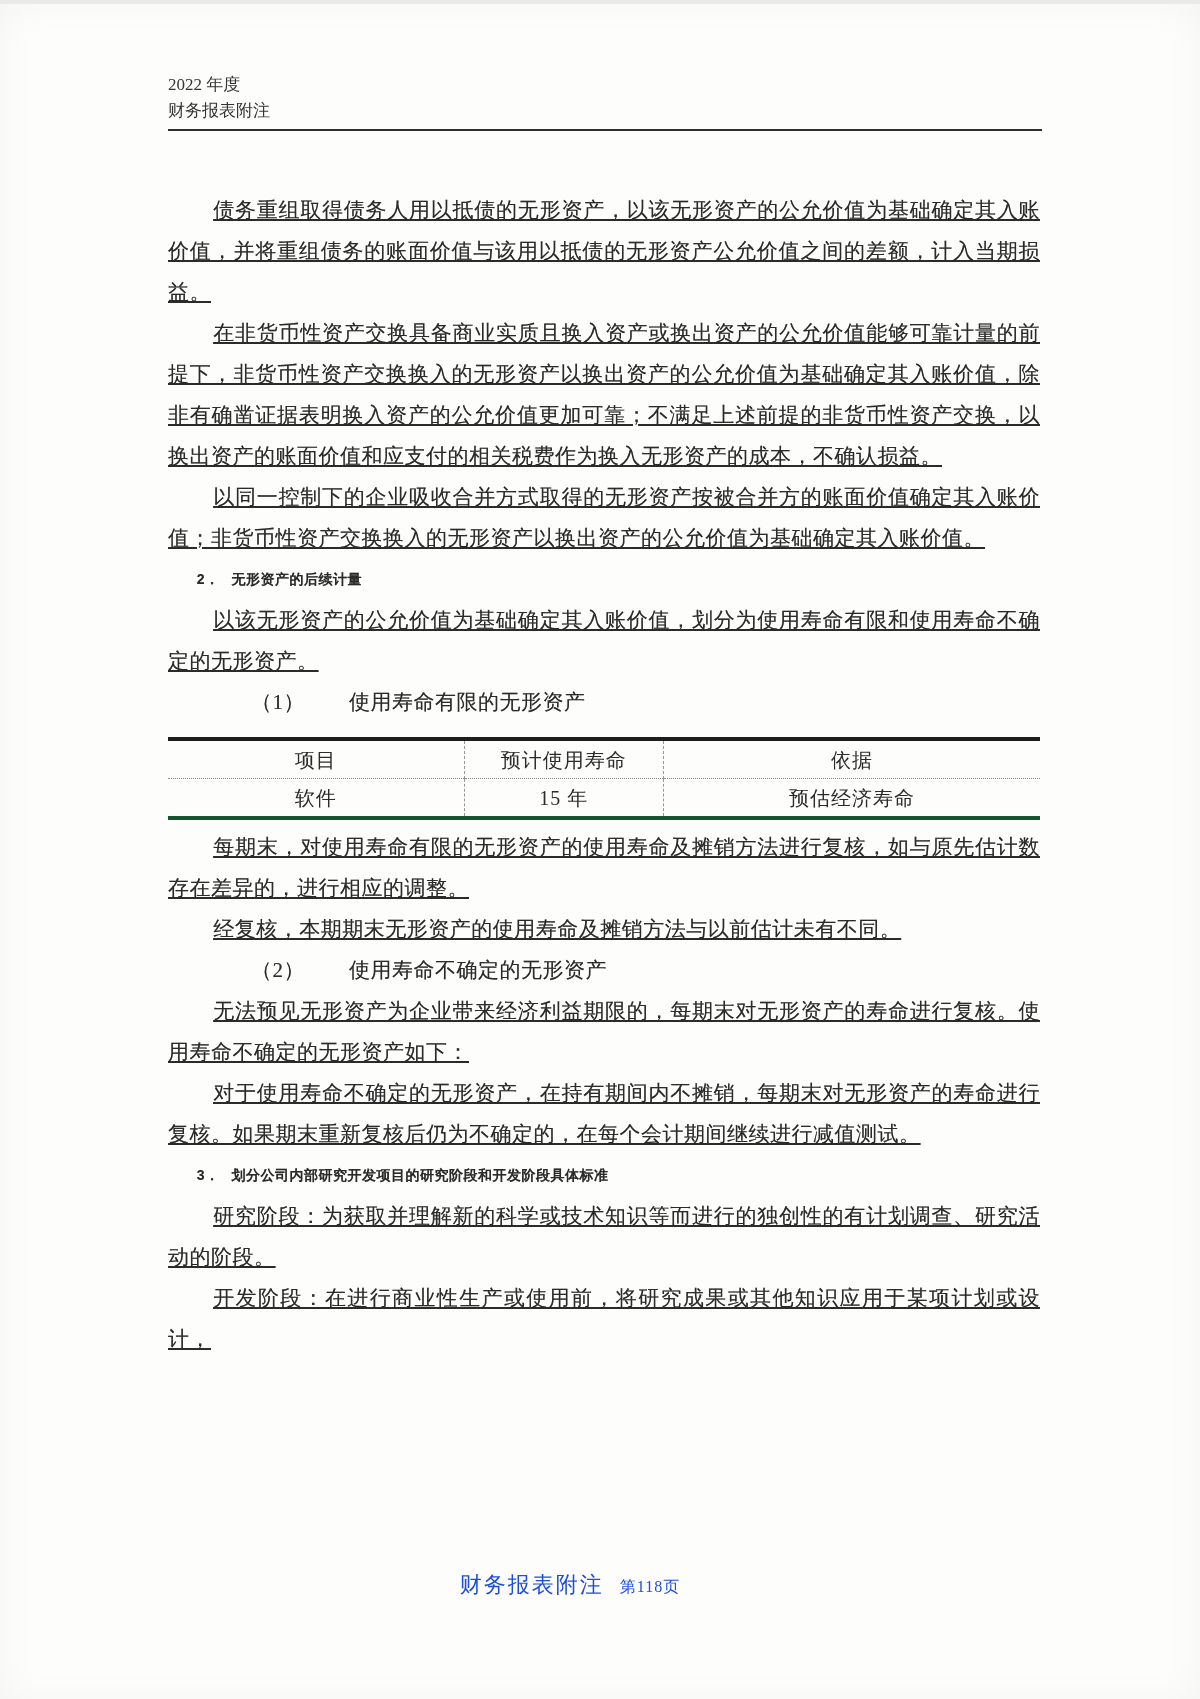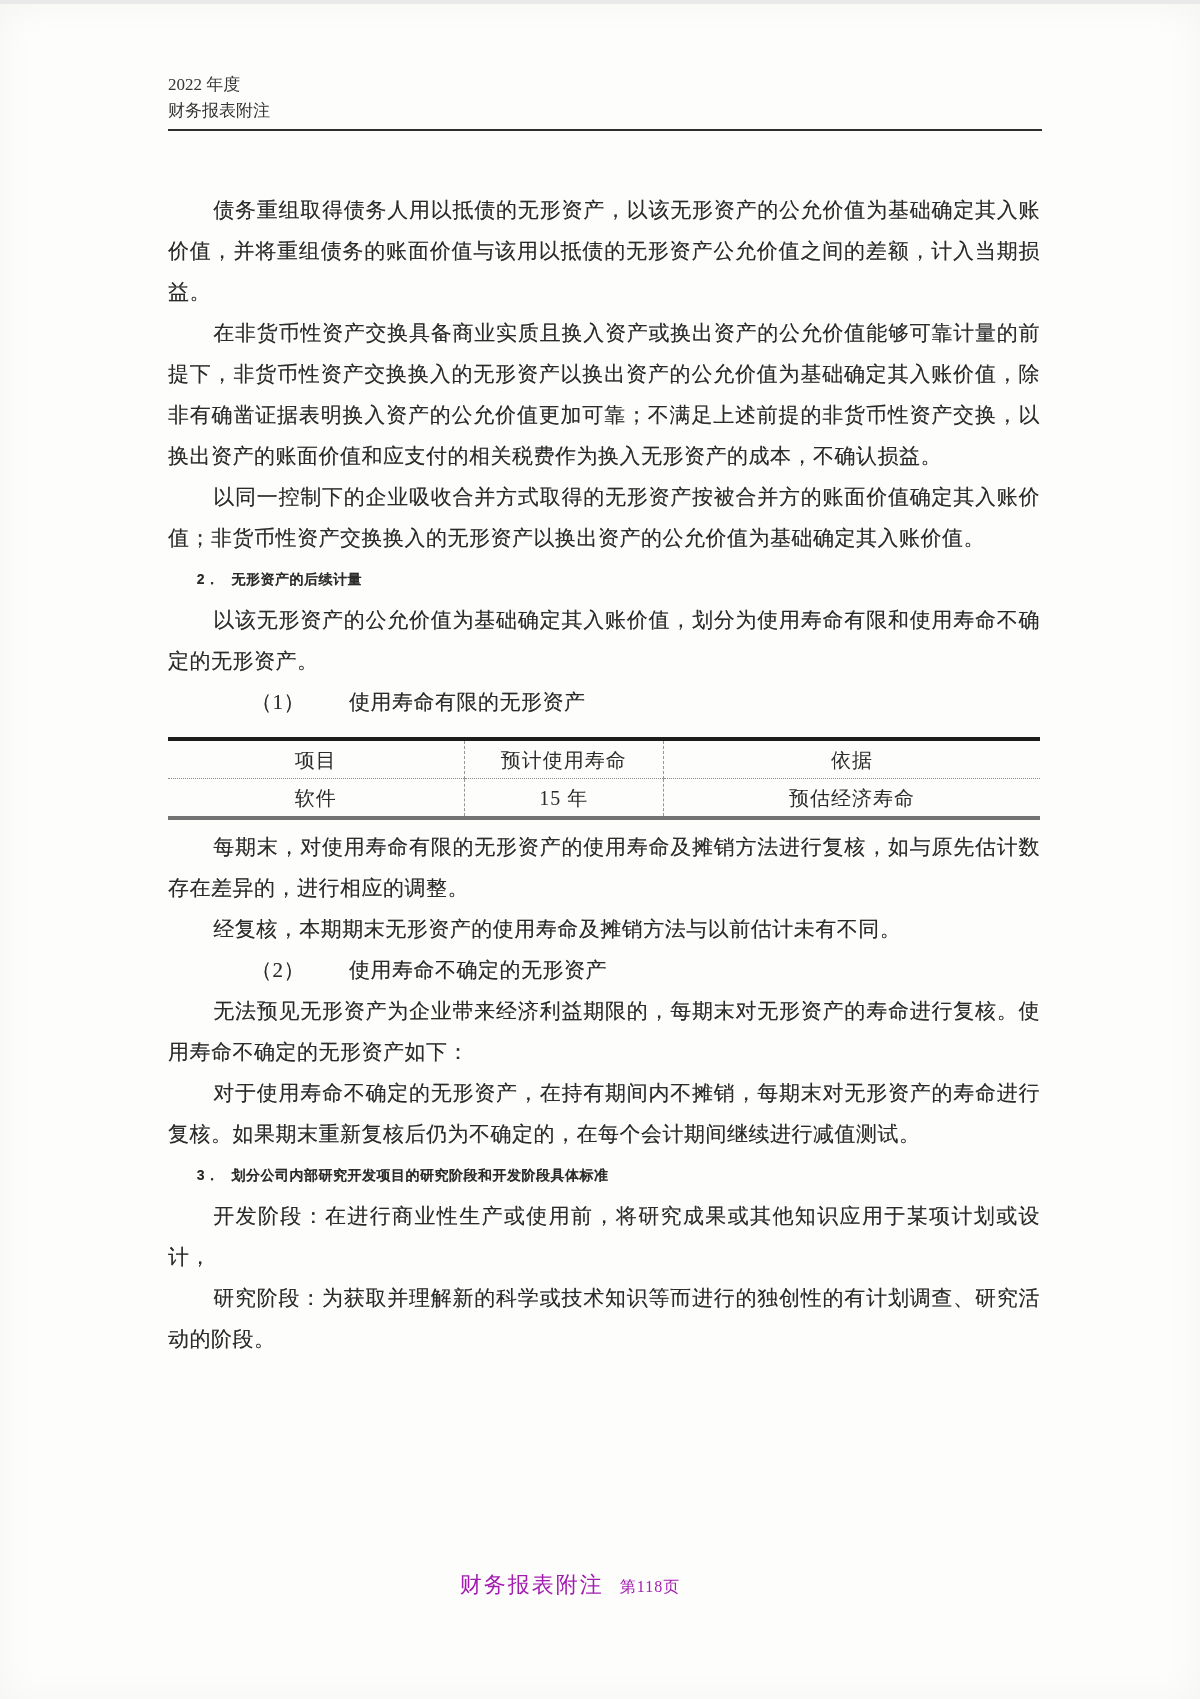--- a/index.html
+++ b/index.html
@@ -38,20 +38,21 @@
     font-size: 21px;
     line-height: 41px;
     text-align: justify;
     letter-spacing: 0.5px;
     color: #2b2b2b;
     text-shadow: 0 0 0.5px rgba(40,40,40,0.45);
   }
   .para {
     margin: 0;
     text-indent: 2.15em;
+    text-decoration: underline;
   }
   .heading {
     margin: 0;
     padding-left: 2.05em;
     font-family: "Liberation Sans", "DejaVu Sans", sans-serif;
     font-weight: 700;
     font-size: 14px;
     letter-spacing: 0.5px;
   }
   .heading .sec-num { margin-right: 0.85em; }
@@ -59,21 +60,21 @@
     margin: 0;
     padding-left: 3.95em;
   }
   .subitem .item-num { margin-right: 2.1em; }
   table.life-table {
     width: 100%;
     border-collapse: collapse;
     table-layout: fixed;
     margin: 14px 0 7px 0;
     border-top: 4px solid #1d1d1d;
-    border-bottom: 4px solid #737373;
+    border-bottom: 4px solid #14532d;
     font-size: 20px;
     text-shadow: none;
     letter-spacing: 1px;
   }
   table.life-table th,
   table.life-table td {
     font-weight: normal;
     text-align: center;
     height: 37px;
     padding: 0 4px;
@@ -88,21 +89,21 @@
   }
   .col-item    { width: 34%; }
   .col-life    { width: 22.5%; }
   .col-basis   { width: 43.5%; }
   .page-footer {
     position: absolute;
     left: 0;
     right: 60px;
     top: 1566px;
     text-align: center;
-    color: #a21caf;
+    color: #1d4ed8;
     white-space: nowrap;
   }
   .page-footer .f-title {
     font-size: 22px;
     letter-spacing: 2px;
   }
   .page-footer .f-page {
     font-size: 16px;
     margin-left: 12px;
     letter-spacing: 1px;
@@ -140,22 +141,22 @@
             <td class="col-basis">预估经济寿命</td>
           </tr>
         </tbody>
       </table>
       <p class="para">每期末，对使用寿命有限的无形资产的使用寿命及摊销方法进行复核，如与原先估计数存在差异的，进行相应的调整。</p>
       <p class="para">经复核，本期期末无形资产的使用寿命及摊销方法与以前估计未有不同。</p>
       <p class="subitem"><span class="item-num">（2）</span><span>使用寿命不确定的无形资产</span></p>
       <p class="para">无法预见无形资产为企业带来经济利益期限的，每期末对无形资产的寿命进行复核。使用寿命不确定的无形资产如下：</p>
       <p class="para">对于使用寿命不确定的无形资产，在持有期间内不摊销，每期末对无形资产的寿命进行复核。如果期末重新复核后仍为不确定的，在每个会计期间继续进行减值测试。</p>
       <p class="heading"><span class="sec-num">3．</span><span>划分公司内部研究开发项目的研究阶段和开发阶段具体标准</span></p>
+      <p class="para">研究阶段：为获取并理解新的科学或技术知识等而进行的独创性的有计划调查、研究活动的阶段。</p>
       <p class="para">开发阶段：在进行商业性生产或使用前，将研究成果或其他知识应用于某项计划或设计，</p>
-      <p class="para">研究阶段：为获取并理解新的科学或技术知识等而进行的独创性的有计划调查、研究活动的阶段。</p>
     </div>
 
   <div class="page-footer">
     <span class="f-title">财务报表附注</span>
     <span class="f-page">第118页</span>
   </div>
 
 </div>
 
 </body></html>

